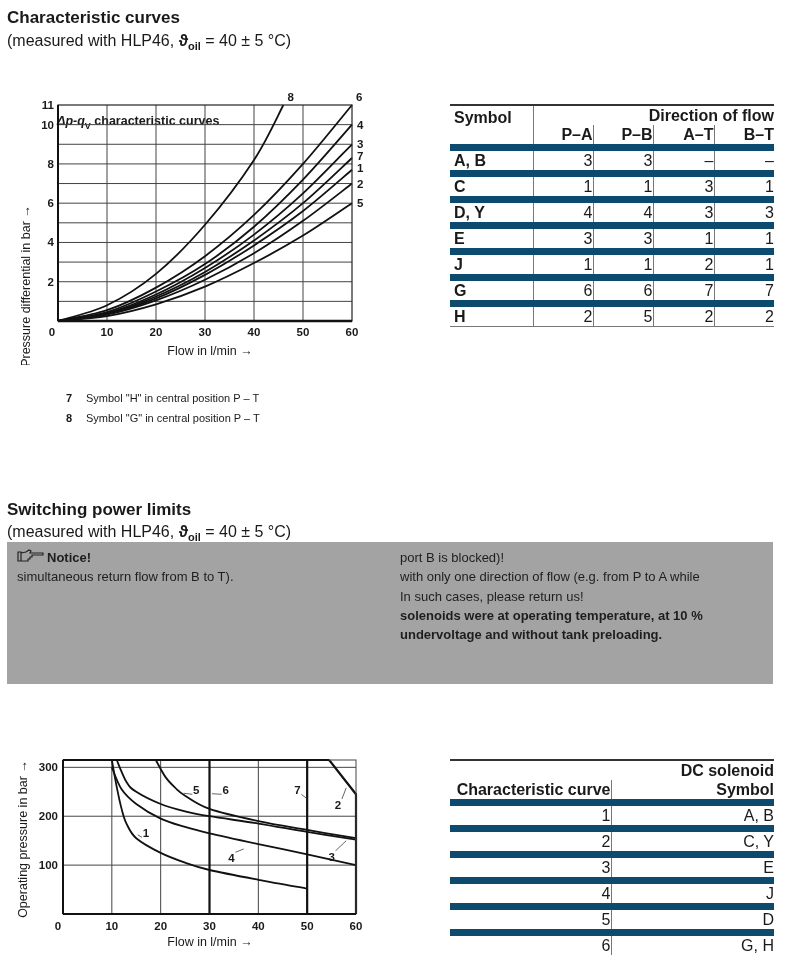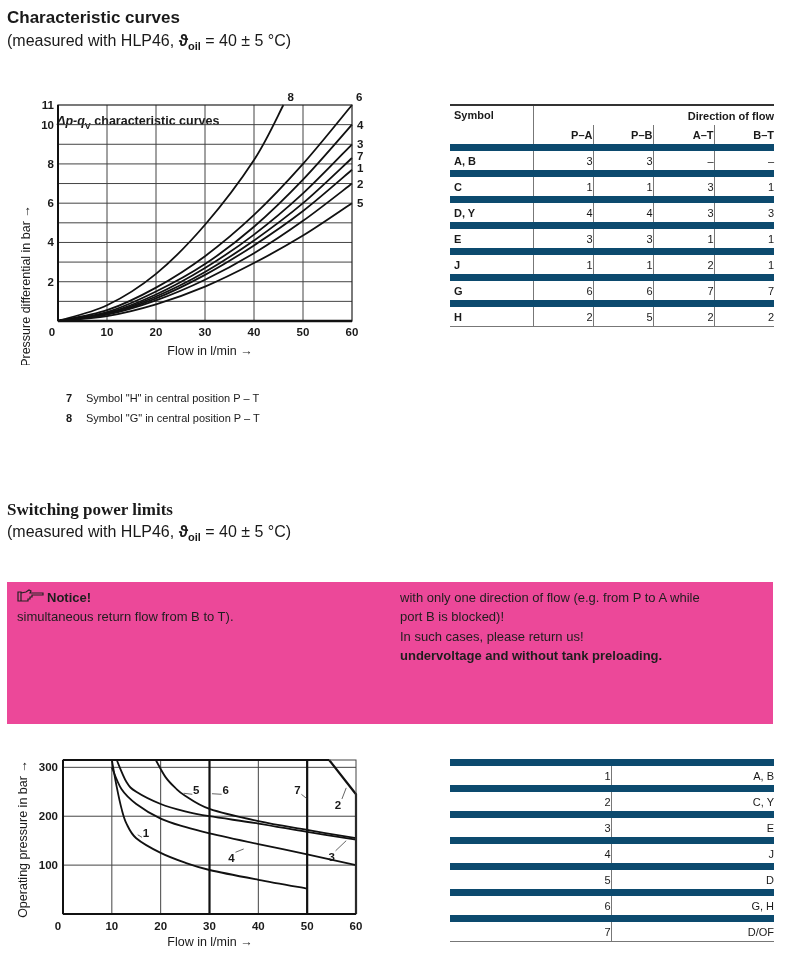--- a/index.html
+++ b/index.html
@@ -9,30 +9,30 @@
   .h1 { font-size:17px; font-weight:bold; line-height:20px; }
   .sub { font-size:16px; line-height:25px; }
   .sub b sub { font-size:11px; }
   .chart-title { font-size:12.5px; font-weight:bold; }
   svg text { font-family:"Liberation Sans", sans-serif; }
   .axis-tick { font-size:11.5px; font-weight:bold; fill:#1a1a1a; }
   .axis-title { font-size:12.5px; fill:#1a1a1a; }
   .curve-label { font-size:11.5px; font-weight:bold; fill:#1a1a1a; }
   .legend { font-size:11px; line-height:20px; }
   .legend .num { display:inline-block; width:20px; font-weight:bold; }
-  table.t { border-collapse:collapse; font-size:11px; position:absolute; }
+  table.t { border-collapse:collapse; font-size:16px; position:absolute; }
   table.t td, table.t th { padding:0; height:19px; text-align:right; }
   table.t th { font-weight:bold; }
   table.t .sym { text-align:left; font-weight:bold; padding-left:4px; }
   table.t tr.rule-top > * { border-top:2px solid #333; }
   table.t tr.body-row > * { border-top:7px solid #0c4a6e; }
   table.t tr.head-bottom > * { border-bottom:2px solid #333; }
   table.t tr.last > * { border-bottom:1px solid #777; }
   .vline { border-left:1px solid #777; }
-  .notice { position:absolute; left:7px; top:582px; width:766px; height:142px; background:#ec4899; }
+  .notice { position:absolute; left:7px; top:542px; width:766px; height:142px; background:#a3a3a3; }
   .notice .col { position:absolute; top:6px; font-size:13px; line-height:19.3px; color:#1e1e1e; }
 </style>
 </head>
 <body>
 
 <div class="abs h1" style="left:7px;top:8px;">Characteristic curves</div>
 <div class="abs sub" style="left:7px;top:28px;">
   <span>(measured with HLP46, </span><b><span>ϑ</span><sub>oil</sub></b><span> = 40 ± 5 °C)</span>
 </div>
 
@@ -173,43 +173,44 @@
       <tr class="body-row last">
         <td class="sym">H</td>
         <td class="vline">2</td>
         <td class="vline">5</td>
         <td class="vline">2</td>
         <td class="vline">2</td>
       </tr>
     </tbody>
 </table>
 
-<div class="abs h1" style="left:7px;top:500px;font-family:Liberation Serif, serif;">Switching power limits</div>
+<div class="abs h1" style="left:7px;top:500px;">Switching power limits</div>
 <div class="abs sub" style="left:7px;top:519px;">
   <span>(measured with HLP46, </span><b><span>ϑ</span><sub>oil</sub></b><span> = 40 ± 5 °C)</span>
 </div>
 
 <div class="notice">
   <div class="col" style="left:10px;width:375px;">
     <div style="font-weight:bold;">
       <svg width="28" height="14" viewBox="0 0 28 14" style="vertical-align:-1px;margin-right:2px;">
         <path d="M1 3 L1 12 L4 12 L4 3 Z M4 4 L9 3 L12 1 L14 2 L13 4 L26 4 L26 6 L15 6 L15 8 L13 8 L13 10 L11 10 L11 12 L4 12" fill="none" stroke="#222" stroke-width="1.2"></path>
       </svg><span>Notice!</span>
     </div>
     <div id="notice-left">
         <div>simultaneous return flow from B to T).</div>
       </div>
   </div>
   <div class="col" style="left:393px;width:370px;">
     <div id="notice-right">
+        <div>port B is blocked)!</div>
         <div>with only one direction of flow (e.g. from P to A while</div>
-        <div>port B is blocked)!</div>
         <div>In such cases, please return us!</div>
       </div>
     <div id="notice-right-bold" style="font-weight:bold;">
+        <div>solenoids were at operating temperature, at 10 %</div>
         <div>undervoltage and without tank preloading.</div>
       </div>
   </div>
 </div>
 
 <svg id="chart2" class="abs" style="left:0;top:750px;" width="380" height="205">
   <g id="c2-grid">
       <line x1="111.83333333333333" y1="10" x2="111.83333333333333" y2="164" stroke="#444" stroke-width="1"></line>
       <line x1="160.66666666666666" y1="10" x2="160.66666666666666" y2="164" stroke="#444" stroke-width="1"></line>
       <line x1="209.5" y1="10" x2="209.5" y2="164" stroke="#444" stroke-width="1"></line>
@@ -265,20 +266,27 @@
   <text class="axis-title" x="210" y="196" text-anchor="middle">Flow in l/min →</text>
   <text class="axis-title" transform="translate(27,89) rotate(-90)" text-anchor="middle">Operating pressure in bar →</text>
 </svg>
 
 <table class="t" style="left:450px;top:759px;width:324px;">
   <colgroup>
       <col style="width:161px">
       <col style="width:163px">
     </colgroup>
   <tbody>
+      <tr class="rule-top">
+    <th colspan="2">DC solenoid</th>
+  </tr>
+  <tr class="head-bottom">
+    <th>Characteristic curve</th>
+    <th class="vline">Symbol</th>
+  </tr>
   </tbody>
     <tbody id="t2-body">
       <tr class="body-row">
         <td>1</td>
         <td class="vline">A, B</td>
       </tr>
       <tr class="body-row">
         <td>2</td>
         <td class="vline">C, Y</td>
       </tr>

